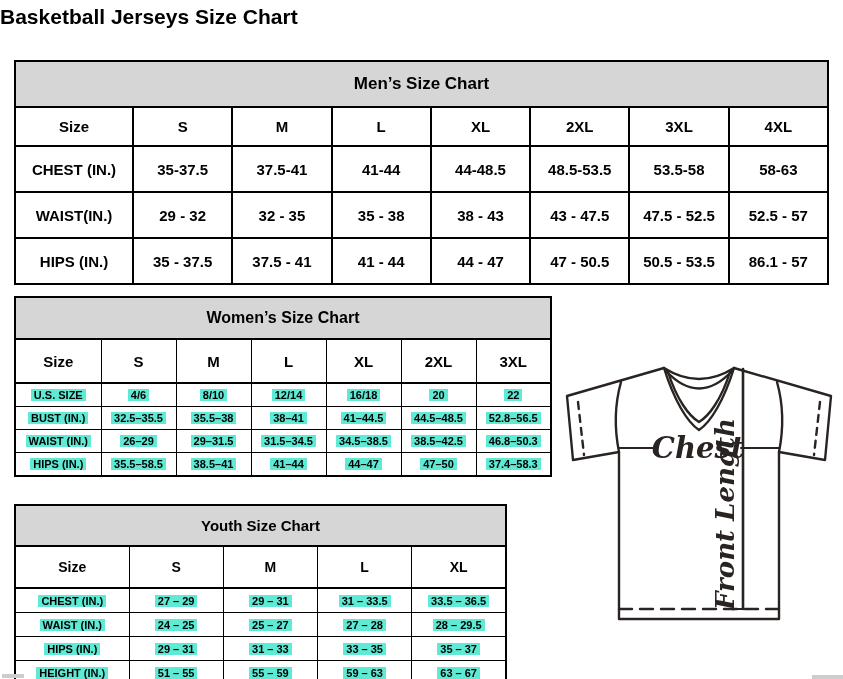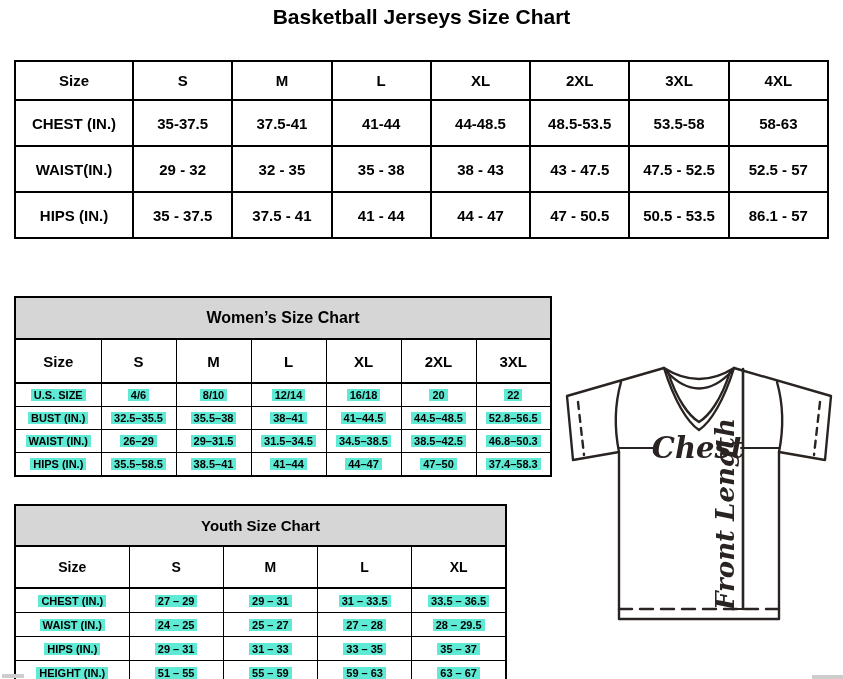--- a/index.html
+++ b/index.html
@@ -1,21 +1,21 @@
 <!DOCTYPE html>
 <html><head>
 <meta charset="utf-8">
 <style>
   html,body{margin:0;padding:0;}
   body{
     width:843px;height:679px;position:relative;background:#ffffff;
     font-family:"Liberation Sans",sans-serif;color:#000;overflow:hidden;
   }
   .page-title{
-    position:absolute;top:5px;left:0;width:100%;text-align:center;
+    position:absolute;top:5px;left:0;width:100%;
     font-size:21px;font-weight:bold;letter-spacing:0px;
   }
   table.size-table{
     position:absolute;border-collapse:collapse;table-layout:fixed;
     background:#fff;border:2px solid #000;
   }
   table.size-table td{
     border:1px solid #000;text-align:center;vertical-align:middle;
     padding:0;font-weight:bold;
   }
@@ -64,20 +64,23 @@
       <col style="width:118px">
       <col>
       <col>
       <col>
       <col>
       <col>
       <col>
       <col>
     </colgroup>
   <tbody>
+      <tr>
+        <td colspan="8" class="table-title">Men’s Size Chart</td>
+      </tr>
   <tr class="size-row">
     <td>Size</td>
     <td>S</td>
     <td>M</td>
     <td>L</td>
     <td>XL</td>
     <td>2XL</td>
     <td>3XL</td>
     <td>4XL</td>
   </tr>

